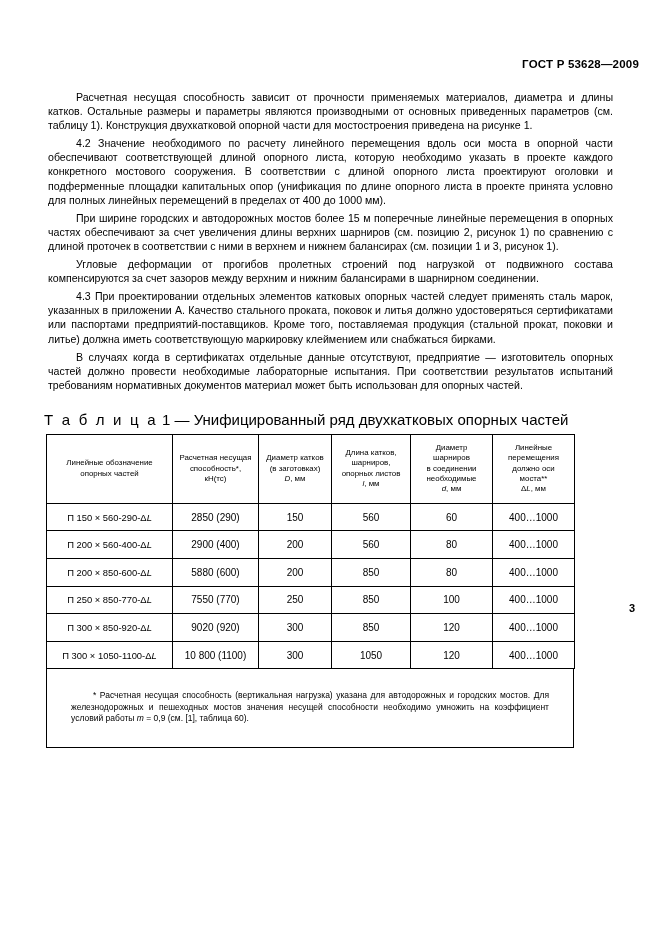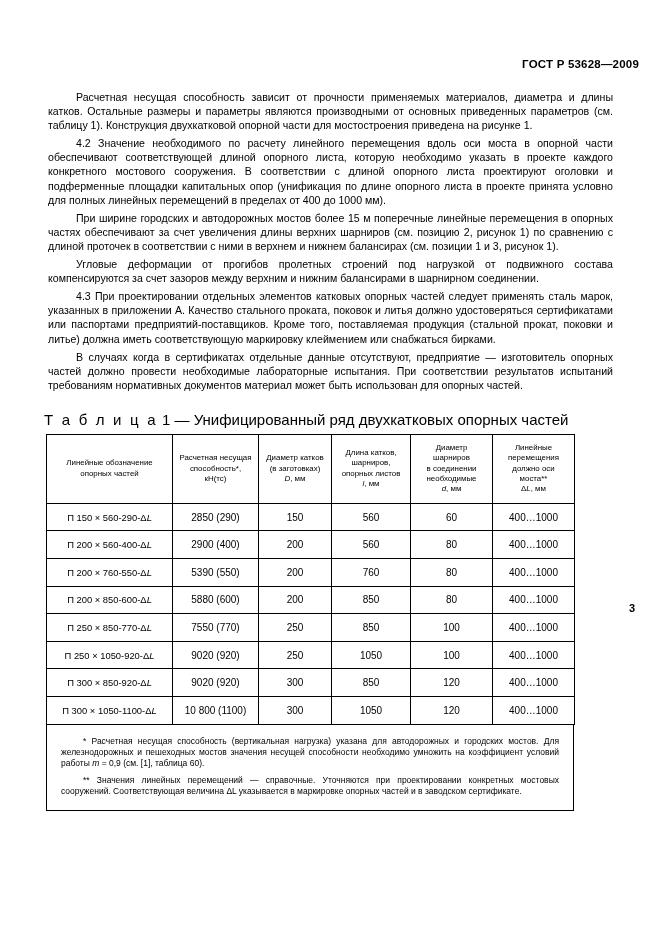--- a/index.html
+++ b/index.html
@@ -90,21 +90,21 @@
   .it { font-style: italic; }
   .footnotes {
     border: 1px solid #000000;
     border-top: none;
     width: 528px;
     margin: 0 0 0 2px;
     box-sizing: border-box;
     padding: 6px 9px 7px 9px;
   }
   .footnotes p {
-    margin: 5px;
+    margin: 15px;
     font-size: 8.5px;
     line-height: 11.4px;
     text-align: justify;
     text-indent: 22px;
   }
   .page-number {
     position: absolute;
     right: 26px;
     bottom: 52px;
     font-size: 11px;
@@ -196,72 +196,55 @@
           </tr>
           <tr>
             <td class="desig">П 200 × 560-400-Δ<span class="it">L</span></td>
             <td>2900 (400)</td>
             <td>200</td>
             <td>560</td>
             <td>80</td>
             <td>400…1000</td>
           </tr>
           <tr>
-            <td class="desig">П 200 × 760-550-Δ<span class="it">L</span></td>
-            <td>5390 (550)</td>
-            <td>200</td>
-            <td>760</td>
-            <td>80</td>
-            <td>400…1000</td>
-          </tr>
-          <tr>
             <td class="desig">П 200 × 850-600-Δ<span class="it">L</span></td>
             <td>5880 (600)</td>
             <td>200</td>
             <td>850</td>
             <td>80</td>
             <td>400…1000</td>
           </tr>
           <tr>
             <td class="desig">П 250 × 850-770-Δ<span class="it">L</span></td>
             <td>7550 (770)</td>
             <td>250</td>
             <td>850</td>
             <td>100</td>
             <td>400…1000</td>
           </tr>
           <tr>
-            <td class="desig">П 250 × 1050-920-Δ<span class="it">L</span></td>
-            <td>9020 (920)</td>
-            <td>250</td>
-            <td>1050</td>
-            <td>100</td>
-            <td>400…1000</td>
-          </tr>
-          <tr>
             <td class="desig">П 300 × 850-920-Δ<span class="it">L</span></td>
             <td>9020 (920)</td>
             <td>300</td>
             <td>850</td>
             <td>120</td>
             <td>400…1000</td>
           </tr>
           <tr>
             <td class="desig">П 300 × 1050-1100-Δ<span class="it">L</span></td>
             <td>10 800 (1100)</td>
             <td>300</td>
             <td>1050</td>
             <td>120</td>
             <td>400…1000</td>
           </tr>
         </tbody>
     </table>
 
     <div class="footnotes">
       <p>* Расчетная несущая способность (вертикальная нагрузка) указана для автодорожных и городских мостов. Для железнодорожных и пешеходных мостов значения несущей способности необходимо умножить на коэффициент условий работы <i>m</i> = 0,9 (см. [1], таблица 60).</p>
-      <p style="margin-top:0.5px">** Значения линейных перемещений — справочные. Уточняются при проектировании конкретных мостовых сооружений. Соответствующая величина ΔL указывается в маркировке опорных частей и в заводском сертификате.</p>
     </div>
 
   </div>
 
   <div class="page-number">3</div>
 
 </div>
 
 </body></html>

